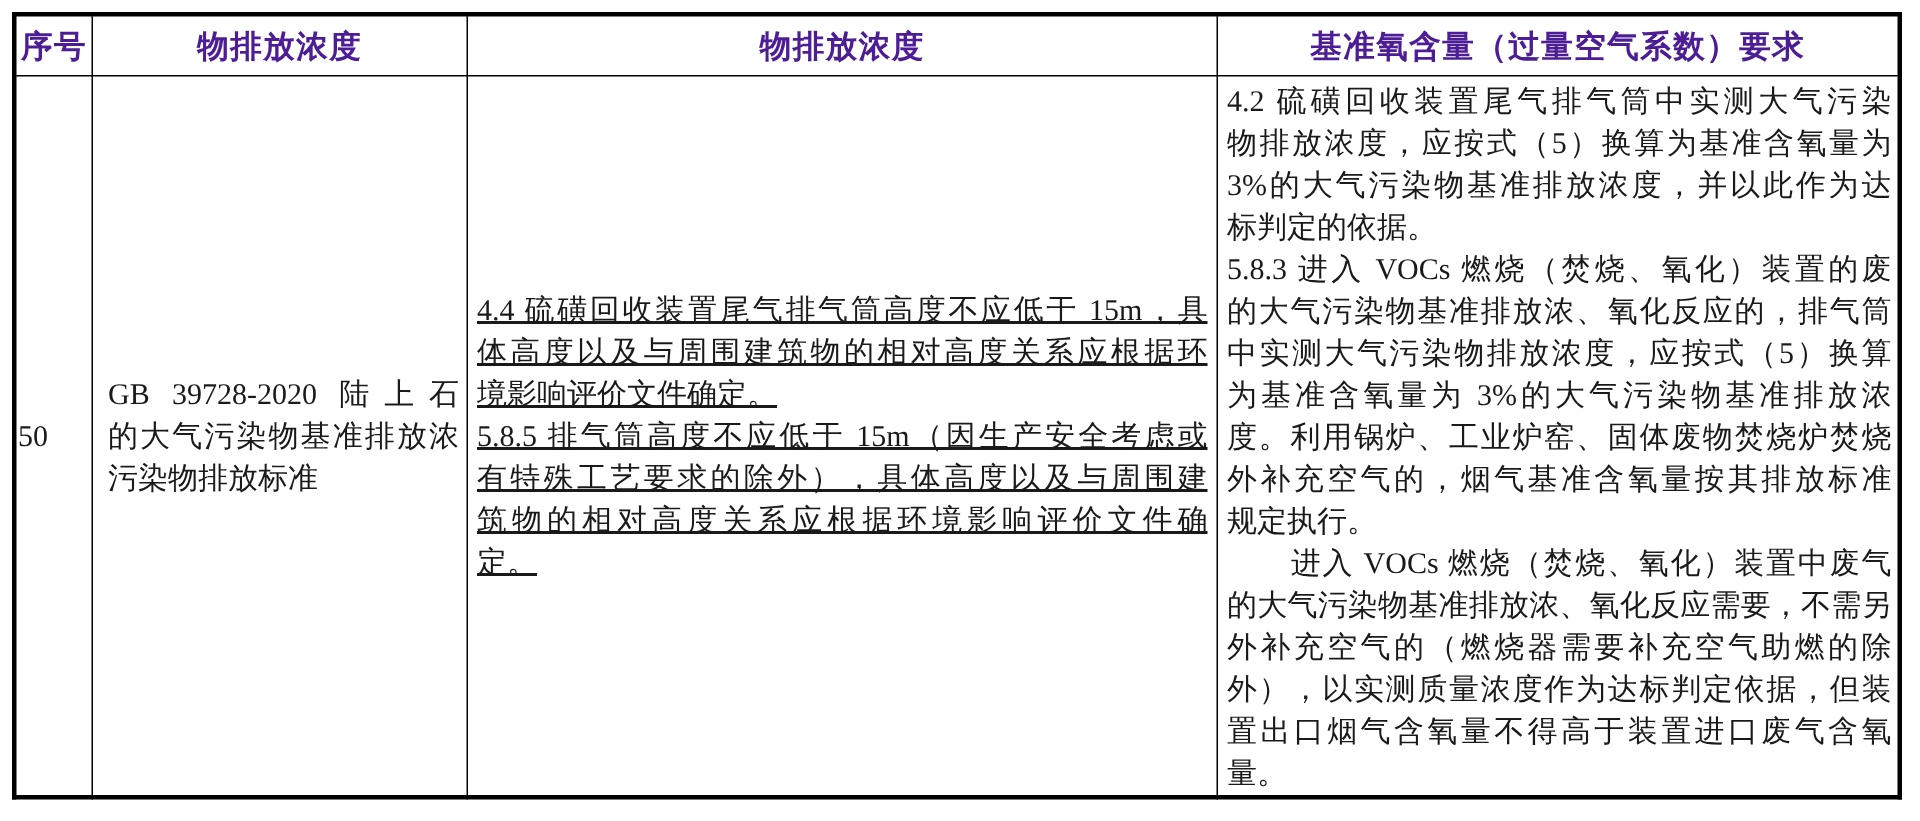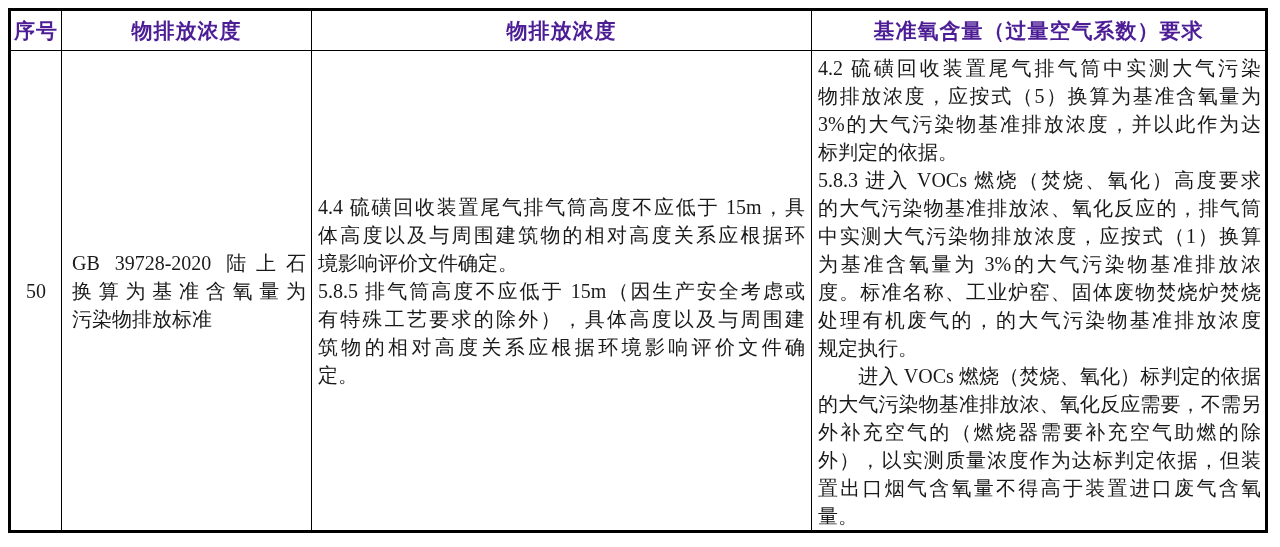--- a/index.html
+++ b/index.html
@@ -43,27 +43,28 @@
   }
   table.std-table td {
     height: 481px;
     font-family: "Liberation Serif", "DejaVu Serif", serif;
     font-size: 20px;
     line-height: 28px;
     color: #1a1a1a;
     vertical-align: middle;
   }
   td.cell-serial {
-    text-align: center;
+    text-align: left;
   }
   td.cell-name {
     padding: 0 5px 0 10px;
   }
   td.cell-height {
     padding: 0 6px;
+    text-decoration: underline;
   }
   td.cell-oxygen {
     vertical-align: top;
     padding: 3px 4px 0 6px;
   }
   
   .jl {
     text-align: justify;
     text-align-last: justify;
     white-space: nowrap;
@@ -90,45 +91,45 @@
         <th>物排放浓度</th>
         <th>物排放浓度</th>
         <th>基准氧含量（过量空气系数）要求</th>
       </tr>
     </thead>
     <tbody>
       <tr>
         <td class="cell-serial">50</td>
         <td class="cell-name">
             <div class="jl">GB 39728-2020 陆上石</div>
-            <div class="jl">换算为基准含氧量为</div>
+            <div class="jl">的大气污染物基准排放浓</div>
             <div class="jl last">污染物排放标准</div>
           </td>
         <td class="cell-height">
             <div class="jl">4.4 硫磺回收装置尾气排气筒高度不应低于 15m，具</div>
             <div class="jl">体高度以及与周围建筑物的相对高度关系应根据环</div>
             <div class="jl last">境影响评价文件确定。</div>
             <div class="jl">5.8.5 排气筒高度不应低于 15m（因生产安全考虑或</div>
             <div class="jl">有特殊工艺要求的除外），具体高度以及与周围建</div>
             <div class="jl">筑物的相对高度关系应根据环境影响评价文件确</div>
             <div class="jl last">定。</div>
           </td>
         <td class="cell-oxygen">
             <div class="jl">4.2 硫磺回收装置尾气排气筒中实测大气污染</div>
             <div class="jl">物排放浓度，应按式（5）换算为基准含氧量为</div>
             <div class="jl">3%的大气污染物基准排放浓度，并以此作为达</div>
             <div class="jl last">标判定的依据。</div>
-            <div class="jl">5.8.3 进入 VOCs 燃烧（焚烧、氧化）高度要求</div>
+            <div class="jl">5.8.3 进入 VOCs 燃烧（焚烧、氧化）装置的废</div>
             <div class="jl">的大气污染物基准排放浓、氧化反应的，排气筒</div>
-            <div class="jl">中实测大气污染物排放浓度，应按式（1）换算</div>
+            <div class="jl">中实测大气污染物排放浓度，应按式（5）换算</div>
             <div class="jl">为基准含氧量为 3%的大气污染物基准排放浓</div>
-            <div class="jl">度。标准名称、工业炉窑、固体废物焚烧炉焚烧</div>
-            <div class="jl">处理有机废气的，的大气污染物基准排放浓度</div>
+            <div class="jl">度。利用锅炉、工业炉窑、固体废物焚烧炉焚烧</div>
+            <div class="jl">外补充空气的，烟气基准含氧量按其排放标准</div>
             <div class="jl last">规定执行。</div>
-            <div class="jl">　　进入 VOCs 燃烧（焚烧、氧化）标判定的依据</div>
+            <div class="jl">　　进入 VOCs 燃烧（焚烧、氧化）装置中废气</div>
             <div class="jl">的大气污染物基准排放浓、氧化反应需要，不需另</div>
             <div class="jl">外补充空气的（燃烧器需要补充空气助燃的除</div>
             <div class="jl">外），以实测质量浓度作为达标判定依据，但装</div>
             <div class="jl">置出口烟气含氧量不得高于装置进口废气含氧</div>
             <div class="jl last">量。</div>
           </td>
       </tr>
     </tbody>
   </table>
 </div>

